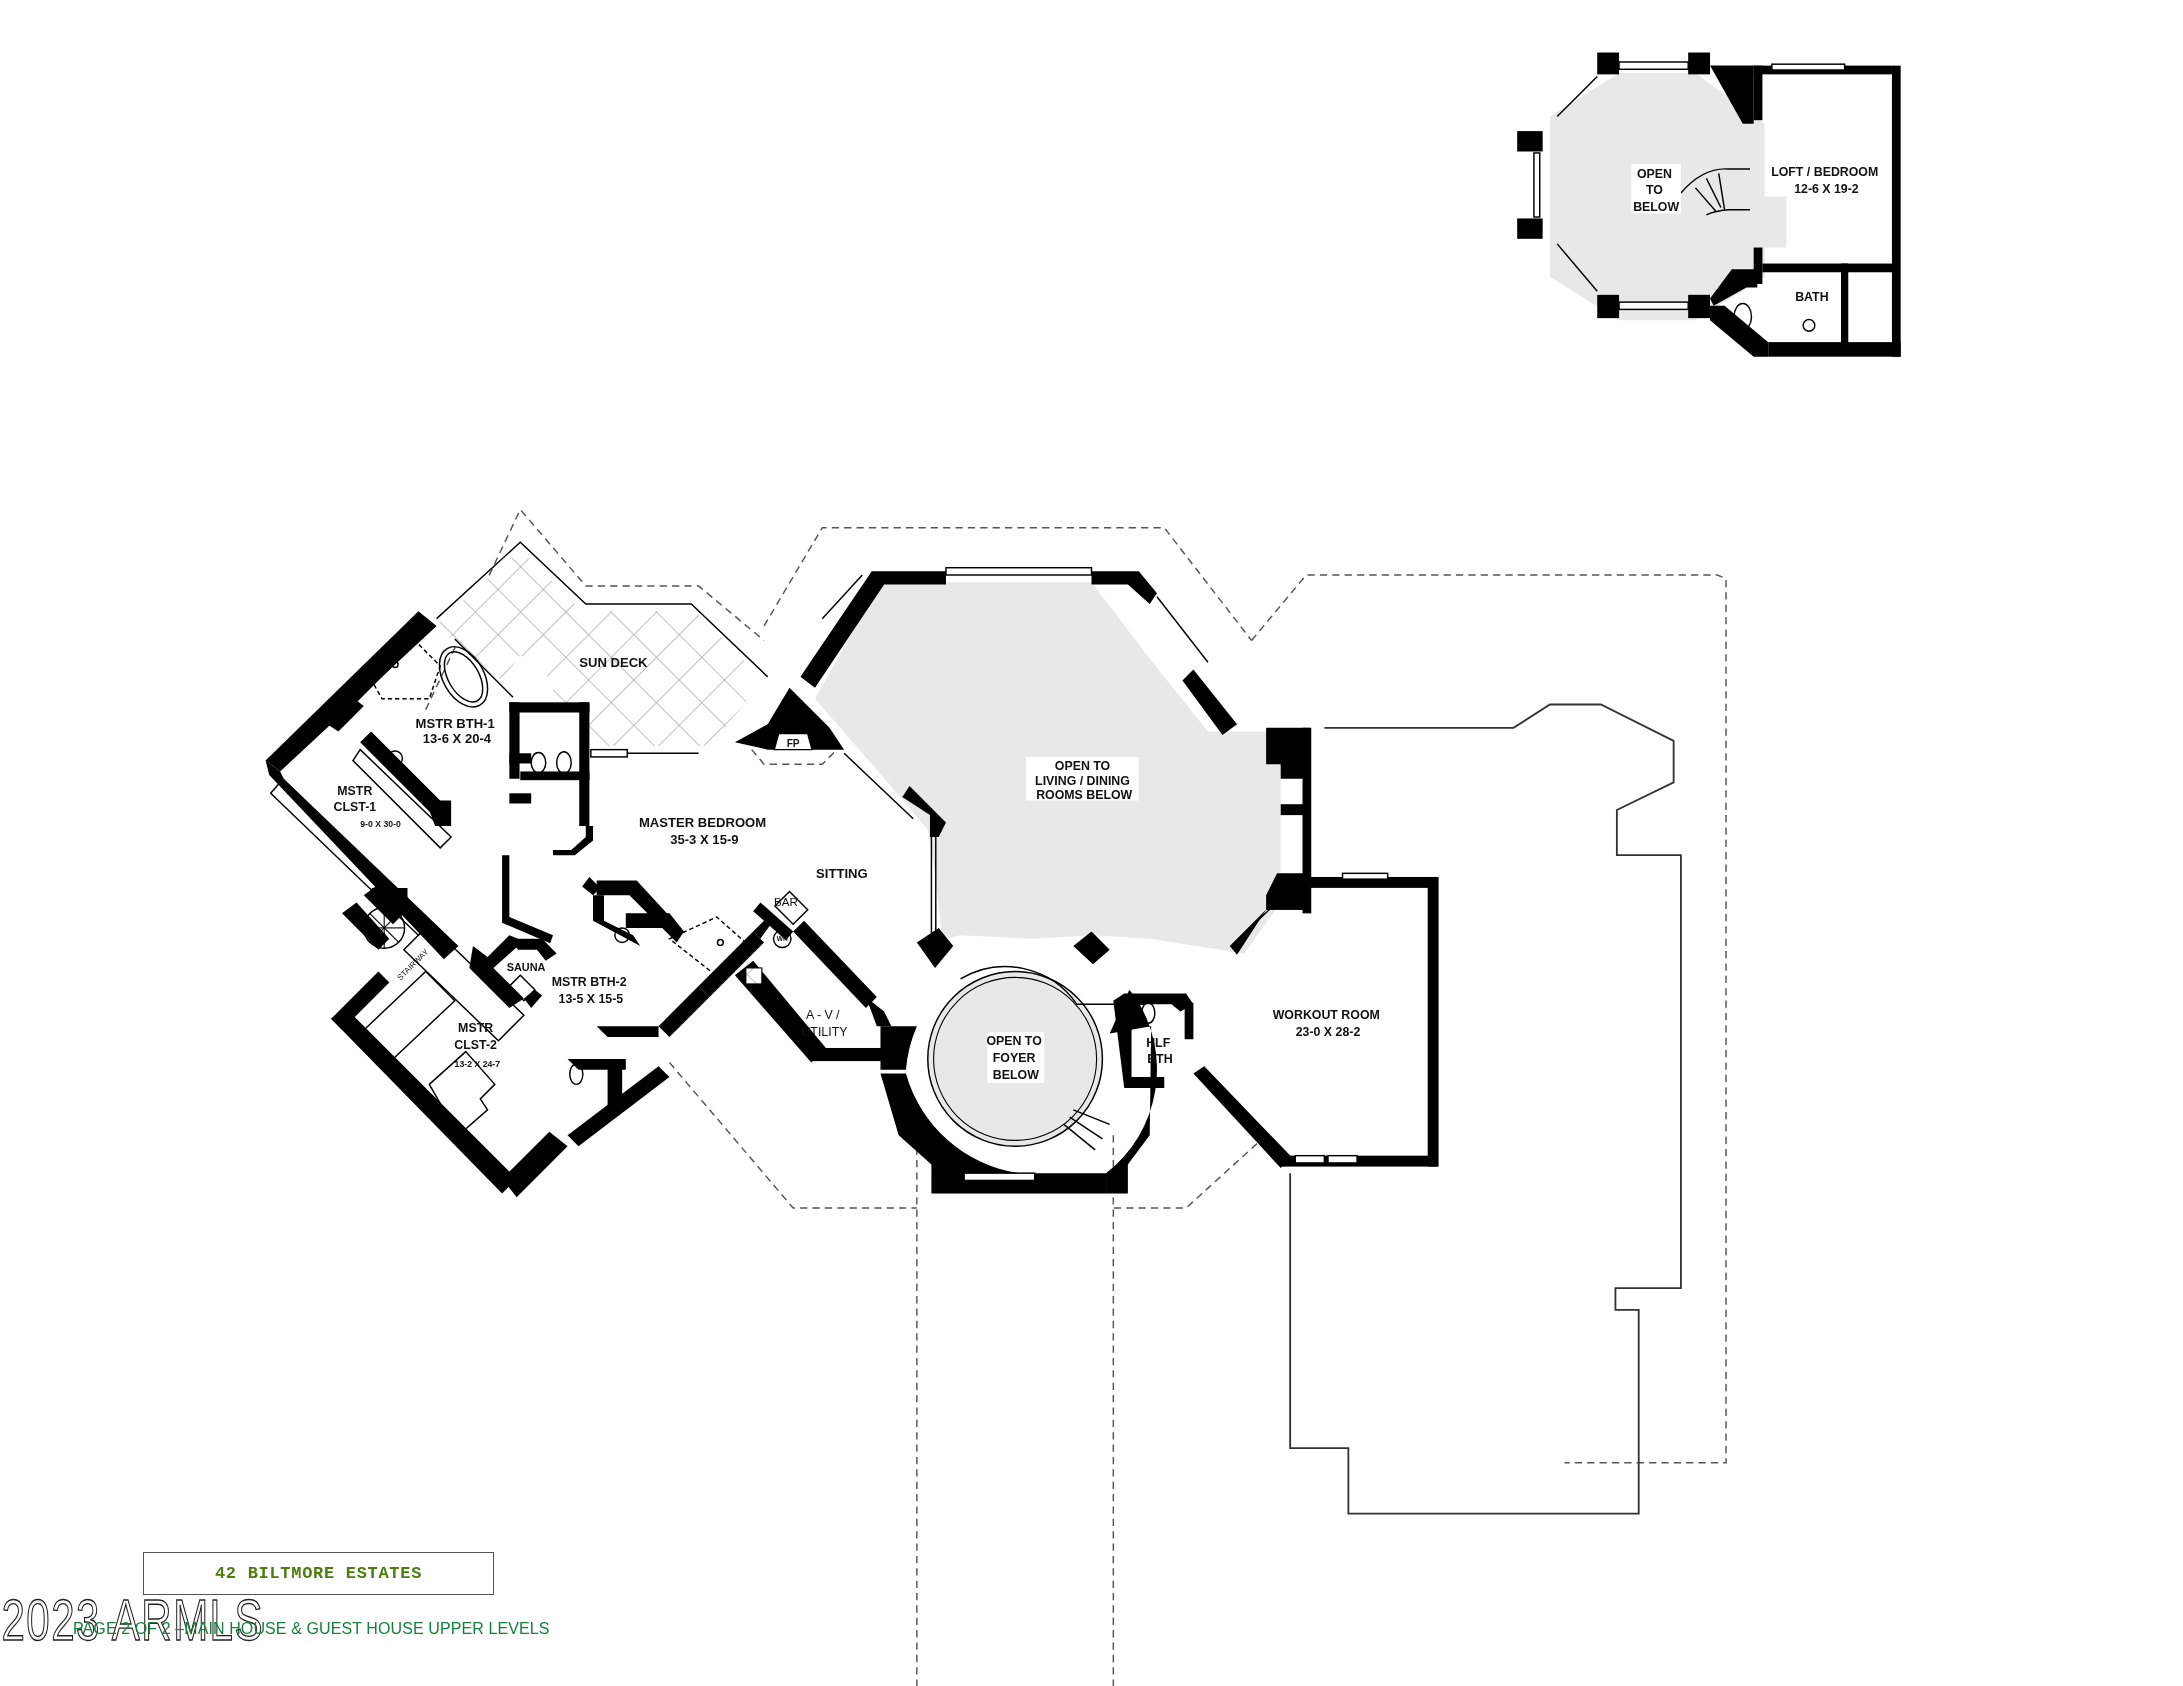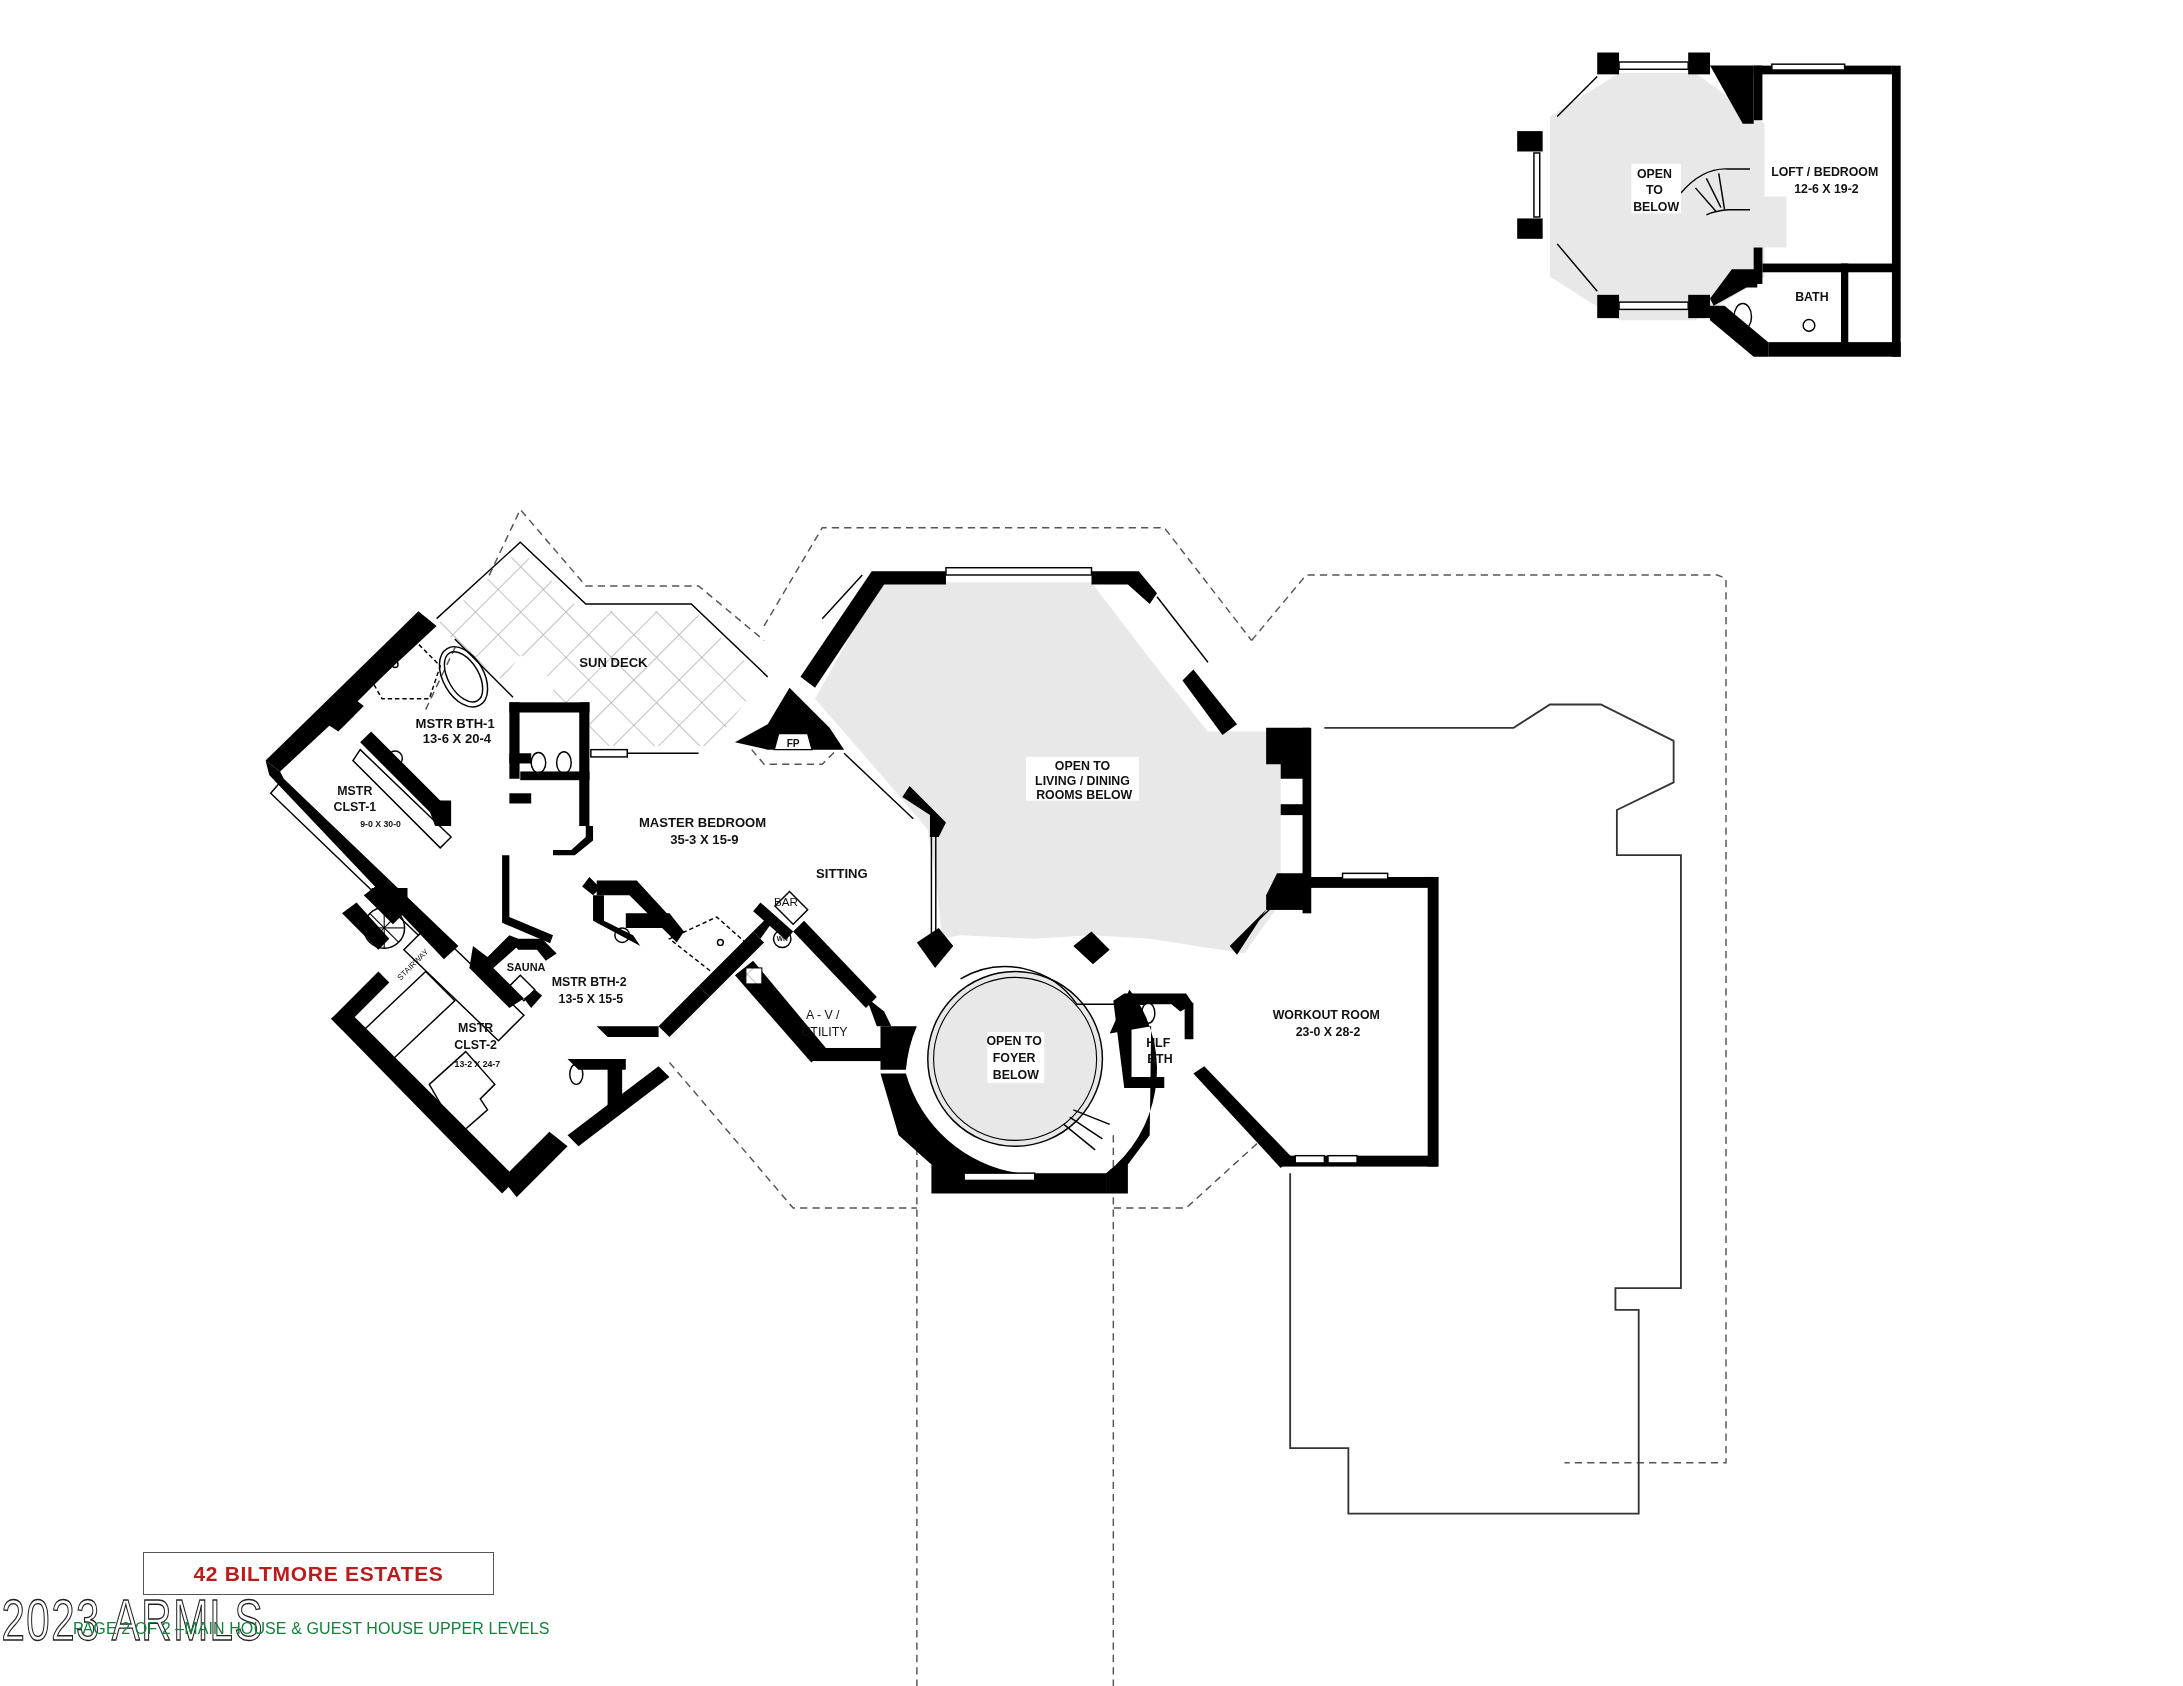--- a/index.html
+++ b/index.html
@@ -11,22 +11,22 @@
   .roof { fill: none; stroke: #555; stroke-width: 2; stroke-dasharray: 10 7; }
   .outline { fill: none; stroke: #333; stroke-width: 2.5; }
   .thin { fill: none; stroke: #000; stroke-width: 2; }
   .win { fill: #fff; stroke: #000; stroke-width: 2; }
   .lbl { font-family: "Liberation Sans", sans-serif; font-weight: bold; fill: #111; text-anchor: middle; }
   .lblbg { fill: #fff; }
   .deck { fill: url(#diamond); }
   .title-box { position: absolute; left: 143px; top: 1552px; width: 349px; height: 41px;
                border: 1.5px solid #555; background: #fff; display: flex; align-items: center;
                justify-content: center; }
-  .title-text { font-family: Liberation Sans, sans-serif; font-weight: bold;
-                font-size: 21px; letter-spacing: 0.7px; color: #b91c1c; }
+  .title-text { font-family: Liberation Mono, monospace; font-weight: bold;
+                font-size: 17px; letter-spacing: 0.7px; color: #4d7c0f; }
   .subtitle { position: absolute; left: 73px; top: 1620px; font-family: "Liberation Sans", sans-serif;
               font-weight: normal; font-size: 16px; color: #15803d; letter-spacing: 0.1px; }
   .watermark { position: absolute; left: 1.5px; top: 1589px; font-family: "Liberation Sans", sans-serif;
                font-size: 42px; color: transparent; -webkit-text-stroke: 1px #222; letter-spacing: 1.5px;
                transform: scaleY(1.35); transform-origin: left top; }
 </style>
 </head>
 <body>
 
 <svg id="plan" viewBox="0 0 3000 2318" xmlns="http://www.w3.org/2000/svg">

